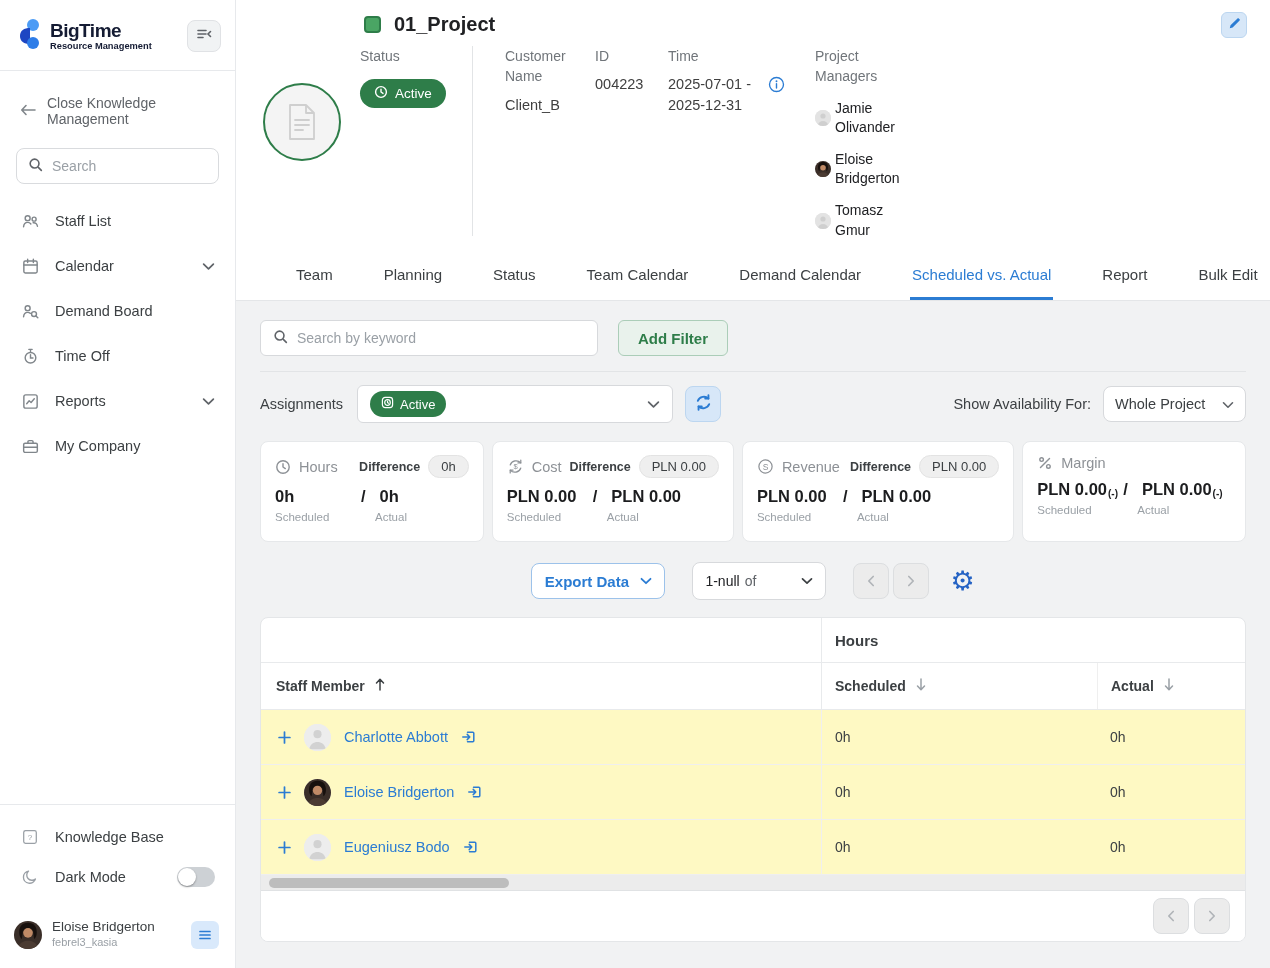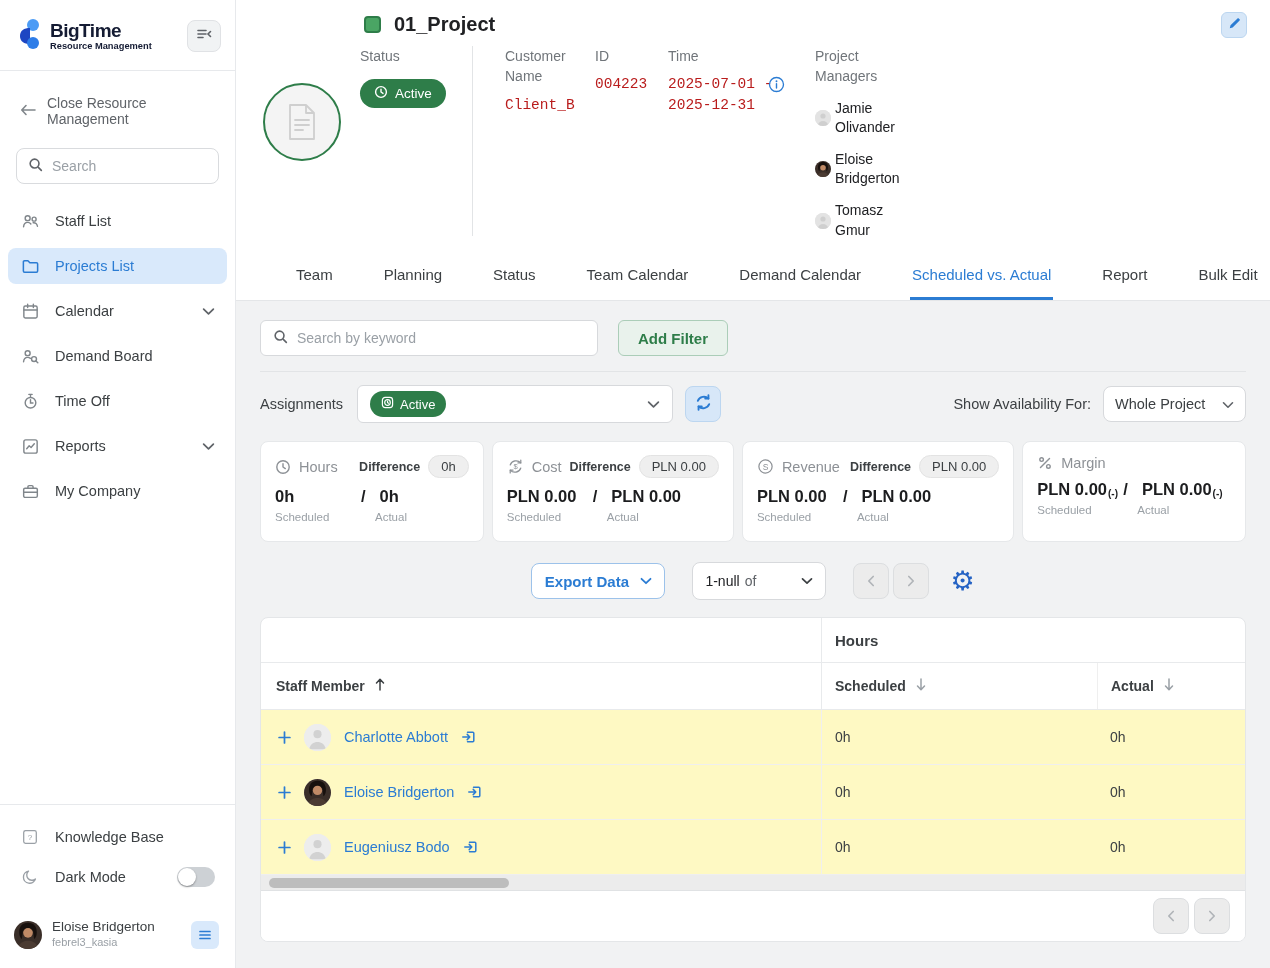--- a/index.html
+++ b/index.html
@@ -37,21 +37,21 @@
   
   .main { flex:1; position:relative; background:#f1f2f3; overflow:hidden; }
   .pg-header { position:relative; height:301px; background:#fff; border-bottom:1px solid #e4e6e8; }
   .title-row { position:absolute; left:128px; top:13px; display:flex; align-items:center; gap:13px; }
   .proj-square { width:17px; height:17px; border-radius:4px; background:#4aa564; border:2px solid #2e7d49; }
   .proj-title { font-size:20px; font-weight:600; color:#202124; }
   .proj-avatar { position:absolute; left:27px; top:83px; width:78px; height:78px; border-radius:50%; border:2px solid #2e7d49; background:#f4f4f4; display:flex; align-items:center; justify-content:center; }
   .edit-btn { position:absolute; right:23px; top:12px; width:26px; height:26px; background:#d7e7f8; border:1px solid #bcd6f0; border-radius:6px; display:flex; align-items:center; justify-content:center; cursor:pointer; }
   .hcol { position:absolute; top:46px; }
   .hlabel { font-size:14px; color:#70757a; line-height:1.45; }
-  .hvalue { font-size:14.5px; color:#b91c1c; line-height:1.45;font-family:Liberation Mono, monospace; }
+  .hvalue { font-size:14.5px; color:#404040; line-height:1.45; }
   .col-status { left:124px; }
   .status-badge { margin-top:13px; display:inline-flex; align-items:center; gap:7px; background:#2e7d49; color:#fff; font-size:13.5px; border-radius:15px; padding:6px 14px; }
   .v-divider { position:absolute; left:236px; top:46px; width:1px; height:190px; background:#e2e4e6; }
   .col-customer { left:269px; width:84px; }
   .col-customer .hvalue { margin-top:8px; }
   .col-id { left:359px; }
   .col-id .hvalue { margin-top:8px; }
   .col-time { left:432px; width:110px; }
   .col-time .hvalue { margin-top:8px; }
   .info-btn { position:absolute; left:532px; top:76px; cursor:pointer; display:flex; }
@@ -156,21 +156,21 @@
       </div>
     </div>
     <div class="sidebar-divider"></div>
 
     <div class="close-row">
       <span>
         <svg width="17" height="14" viewBox="0 0 17 14" fill="none" stroke="#80868b" stroke-width="1.6" stroke-linecap="round" stroke-linejoin="round">
             <path d="M15 7H2M6 2.5 1.8 7 6 11.5"></path>
           </svg>
       </span>
-      <span>Close Resource Management</span>
+      <span>Close Knowledge Management</span>
     </div>
 
     <div class="search-box">
       <span>
         <svg width="15" height="15" viewBox="0 0 16 16" fill="none" stroke="#5f6368" stroke-width="1.7" stroke-linecap="round">
             <circle cx="7" cy="7" r="4.7"></circle>
             <path d="m11 11 3.2 3.2"></path>
           </svg>
       </span>
       <input type="text" placeholder="Search" style="">
@@ -181,28 +181,20 @@
         <span class="nav-icon">
           <svg width="19" height="19" viewBox="0 0 20 20" fill="none" stroke="#80868b" stroke-width="1.5" stroke-linecap="round">
               <circle cx="7" cy="6.5" r="2.6"></circle>
               <path d="M2.7 15.5c.3-3 2-4.6 4.3-4.6 1.4 0 2.6.6 3.4 1.7"></path>
               <circle cx="13.8" cy="7.5" r="2.1"></circle>
               <path d="M12.8 11.3c2.4-.3 4.2 1.2 4.5 3.7"></path>
             </svg>
         </span>
         <span>Staff List</span>
       </div>
-      <div class="nav-item selected">
-        <span class="nav-icon">
-          <svg width="19" height="19" viewBox="0 0 20 20" fill="none" stroke="#2b7cd3" stroke-width="1.6" stroke-linejoin="round">
-              <path d="M2.5 5.2c0-.7.5-1.2 1.2-1.2h3.6l2 2h7c.7 0 1.2.5 1.2 1.2v7.6c0 .7-.5 1.2-1.2 1.2H3.7c-.7 0-1.2-.5-1.2-1.2V5.2z"></path>
-            </svg>
-        </span>
-        <span>Projects List</span>
-      </div>
       <div class="nav-item">
         <span class="nav-icon">
           <svg width="19" height="19" viewBox="0 0 20 20" fill="none" stroke="#80868b" stroke-width="1.5" stroke-linecap="round">
               <rect x="3" y="4.2" width="14" height="12.6" rx="1.5"></rect>
               <path d="M3 8.4h14M7 2.3v3.4M13 2.3v3.4"></path>
             </svg>
         </span>
         <span>Calendar</span>
         <span class="chev-right">
           <svg width="13" height="9" viewBox="0 0 12 8" fill="none" stroke="#5f6368" stroke-width="1.6" stroke-linecap="round" stroke-linejoin="round">

